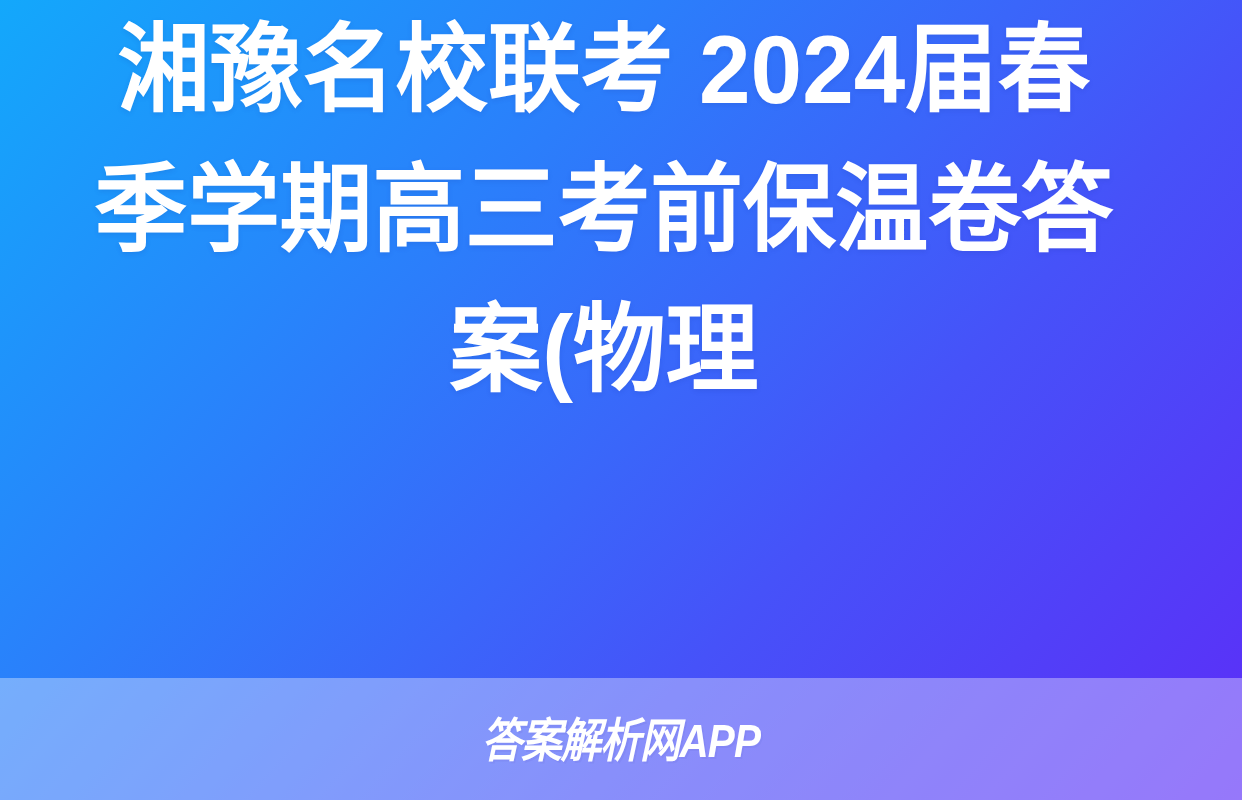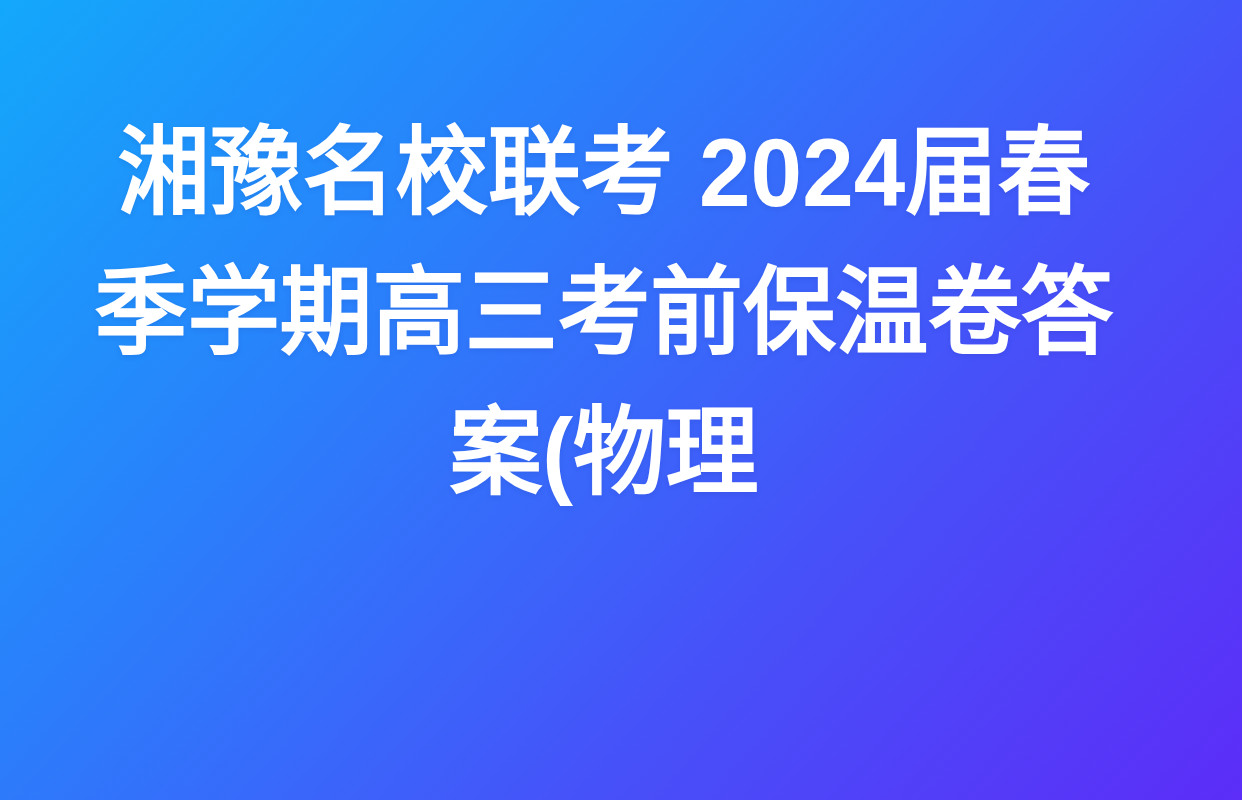--- a/index.html
+++ b/index.html
@@ -30,21 +30,21 @@
   
   .headline {
     position: absolute;
     left: 0;
     top: 0;
     width: 1208px;
     height: 678px;
     display: flex;
     flex-direction: column;
     align-items: center;
-    justify-content: center;
+    justify-content: flex-start;
     box-sizing: border-box;
     padding: 0 70px 52px 70px;
   }
 
   .headline-text {
     width: 100%;
     text-align: center;
     color: #ffffff;
     font-size: 97px;
     line-height: 140px;
@@ -86,14 +86,17 @@
 </style>
 </head>
 <body>
 
 <div id="poster">
 
   <div class="headline">
     <div class="headline-text">湘豫名校联考 2024届春季学期高三考前保温卷答案(物理</div>
   </div>
 
+  <div class="footer-band">
+    <div class="footer-brand">答案解析网APP</div>
+  </div>
 
 </div>
 
 </body></html>

